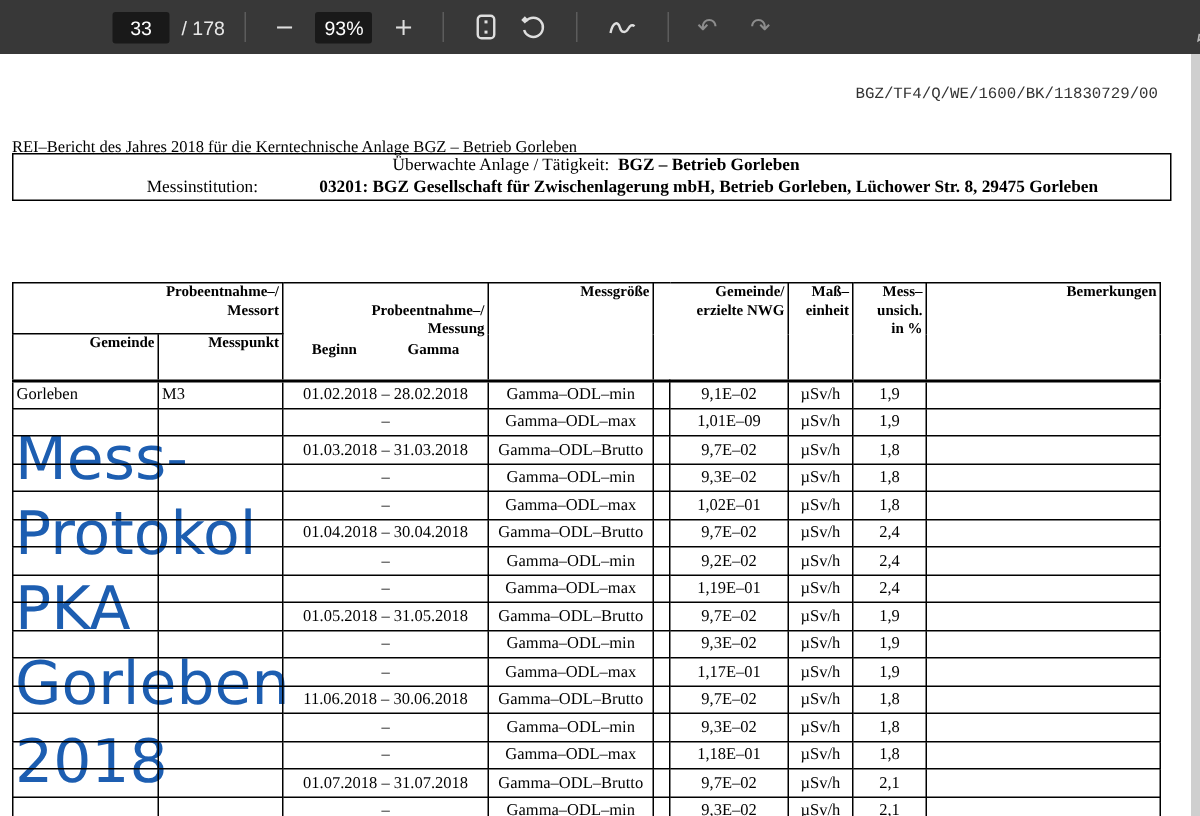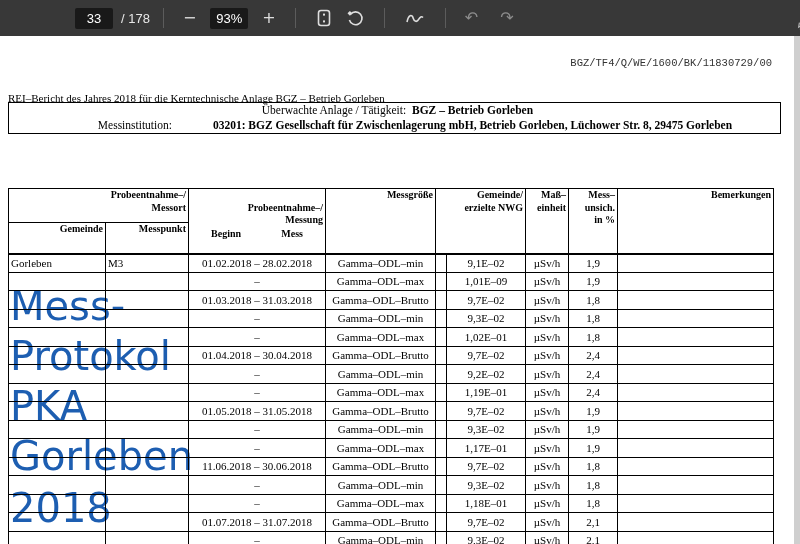--- a/index.html
+++ b/index.html
@@ -139,21 +139,21 @@
     </colgroup>
     <thead>
       <tr class="h1">
         <th colspan="2">Probeentnahme–/
 Messort</th>
         <th rowspan="2" class="hdr-bottom">
           <span>Probeentnahme–/
 Messung</span>
           <span class="beginn-ende">
             <span>Beginn</span>
-            <span>Mess</span>
+            <span>Gamma</span>
           </span>
         </th>
         <th rowspan="2" class="hdr-bottom">Messgröße</th>
         <th rowspan="2" colspan="2" class="hdr-bottom">Gemeinde/
 erzielte NWG</th>
         <th rowspan="2" class="hdr-bottom">Maß–
 einheit</th>
         <th rowspan="2" class="hdr-bottom">Mess–
 unsich.
 in %</th>

